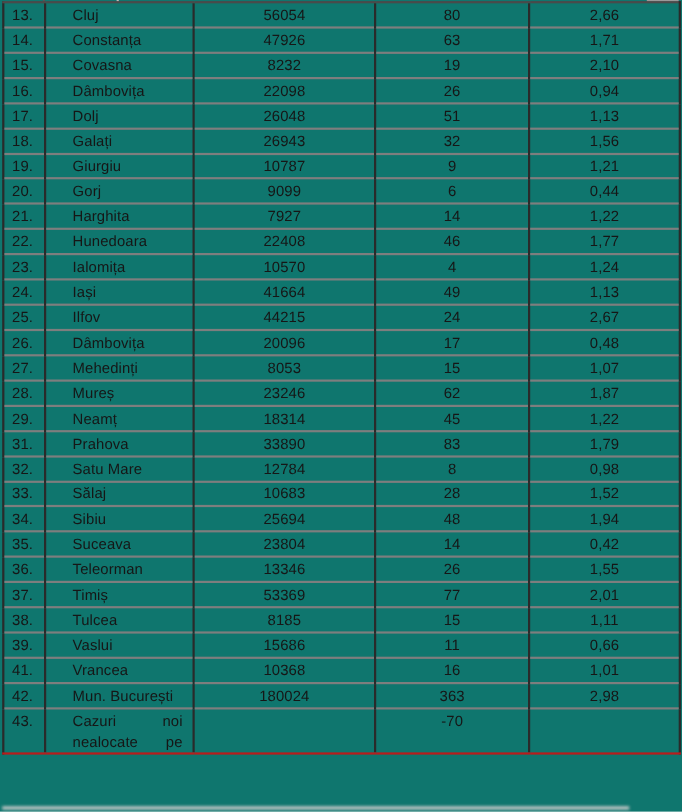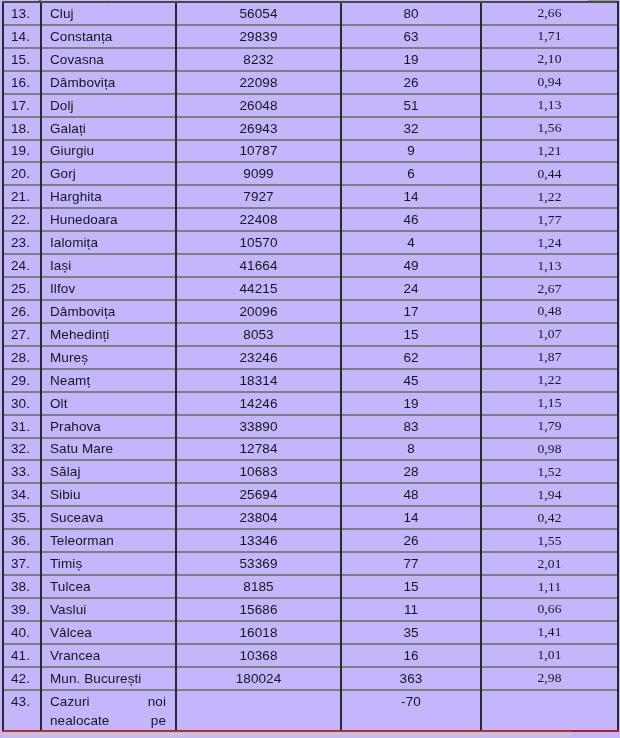--- a/index.html
+++ b/index.html
@@ -8,46 +8,46 @@
     width: 620px;
     height: 738px;
     background: #ffffff;
     overflow: hidden;
     font-family: "Liberation Sans", "DejaVu Sans", sans-serif;
   }
   .page {
     position: relative;
     width: 620px;
     height: 738px;
-    background: #c4b5fd;
+    background: #0f766e;
   }
   table.data-table {
     position: absolute;
     left: 2px;
     top: 1px;
     width: 615px;
     border-collapse: collapse;
     table-layout: fixed;
   }
   .data-table td {
     font-size: 13.5px;
     color: #161616;
     letter-spacing: 0.1px;
     border-left: 2px solid #2a2a2a;
     border-top: 2px solid #7e7e7e;
     padding: 0;
     overflow: hidden;
     white-space: nowrap;
     vertical-align: middle;
   }
-  .data-table td:last-child { border-right: 2px solid #2a2a2a; font-family: Liberation Serif, serif; }
+  .data-table td:last-child { border-right: 2px solid #2a2a2a; }
   .data-table tr:first-child td { border-top: 2px solid #4a4a4a; }
   .data-table tr { height: 22.93px; }
   .data-table td.no   { text-align: left; padding-left: 7px; }
-  .data-table td.name { text-align: left; padding-left: 8px; }
+  .data-table td.name { text-align: left; padding-left: 24px; }
   .data-table td.c3, .data-table td.c4, .data-table td.c5 { text-align: center; }
   .data-table tr.footer-row { height: 40px; }
   .data-table tr.footer-row td {
     vertical-align: top;
     border-bottom: 2px solid #b91c1c;
     padding-top: 1px;
     line-height: 19px;
   }
   .data-table tr.footer-row td.name { padding-right: 9px; }
   .jline {
@@ -93,21 +93,21 @@
         <tr>
           <td class="no">13.</td>
           <td class="name">Cluj</td>
           <td class="c3">56054</td>
           <td class="c4">80</td>
           <td class="c5">2,66</td>
         </tr>
         <tr>
           <td class="no">14.</td>
           <td class="name">Constanța</td>
-          <td class="c3">29839</td>
+          <td class="c3">47926</td>
           <td class="c4">63</td>
           <td class="c5">1,71</td>
         </tr>
         <tr>
           <td class="no">15.</td>
           <td class="name">Covasna</td>
           <td class="c3">8232</td>
           <td class="c4">19</td>
           <td class="c5">2,10</td>
         </tr>
@@ -203,27 +203,20 @@
           <td class="c5">1,87</td>
         </tr>
         <tr>
           <td class="no">29.</td>
           <td class="name">Neamț</td>
           <td class="c3">18314</td>
           <td class="c4">45</td>
           <td class="c5">1,22</td>
         </tr>
         <tr>
-          <td class="no">30.</td>
-          <td class="name">Olt</td>
-          <td class="c3">14246</td>
-          <td class="c4">19</td>
-          <td class="c5">1,15</td>
-        </tr>
-        <tr>
           <td class="no">31.</td>
           <td class="name">Prahova</td>
           <td class="c3">33890</td>
           <td class="c4">83</td>
           <td class="c5">1,79</td>
         </tr>
         <tr>
           <td class="no">32.</td>
           <td class="name">Satu Mare</td>
           <td class="c3">12784</td>
@@ -271,27 +264,20 @@
           <td class="c3">8185</td>
           <td class="c4">15</td>
           <td class="c5">1,11</td>
         </tr>
         <tr>
           <td class="no">39.</td>
           <td class="name">Vaslui</td>
           <td class="c3">15686</td>
           <td class="c4">11</td>
           <td class="c5">0,66</td>
-        </tr>
-        <tr>
-          <td class="no">40.</td>
-          <td class="name">Vâlcea</td>
-          <td class="c3">16018</td>
-          <td class="c4">35</td>
-          <td class="c5">1,41</td>
         </tr>
         <tr>
           <td class="no">41.</td>
           <td class="name">Vrancea</td>
           <td class="c3">10368</td>
           <td class="c4">16</td>
           <td class="c5">1,01</td>
         </tr>
         <tr>
           <td class="no">42.</td>

